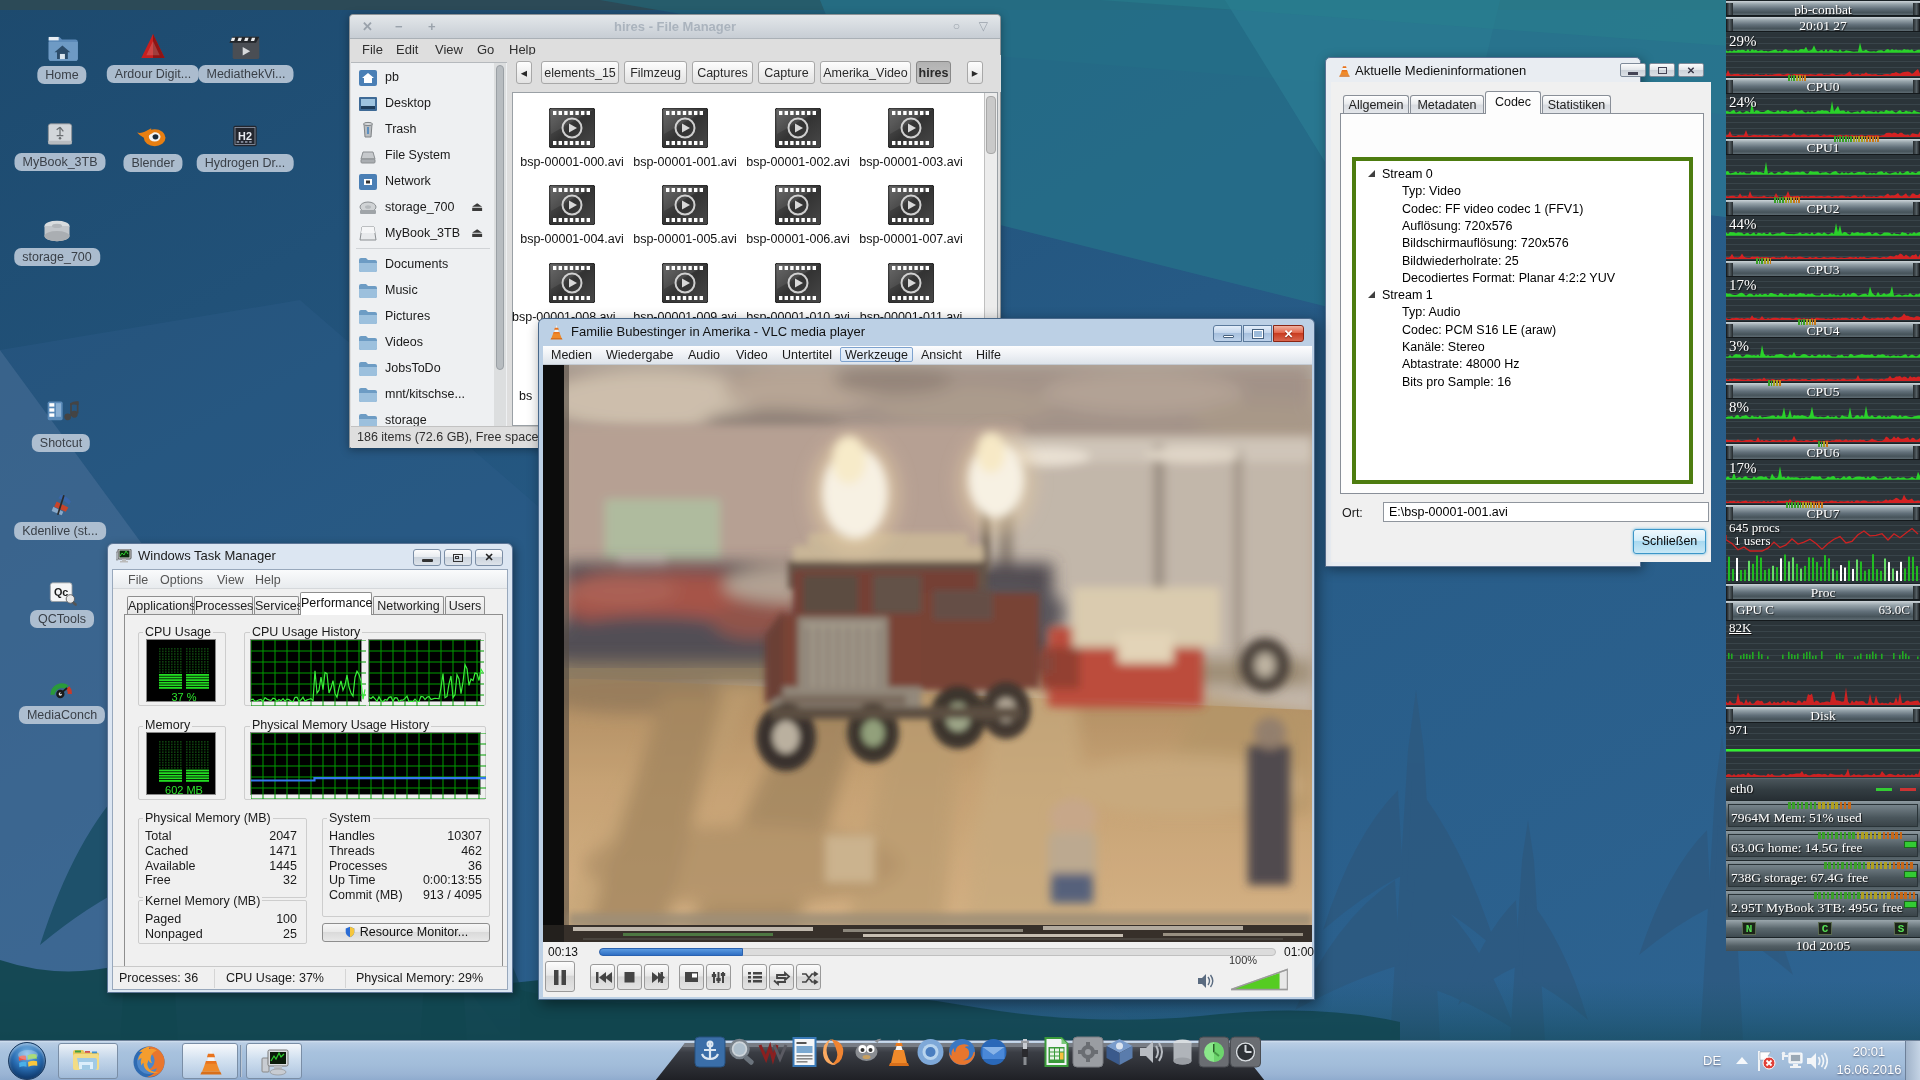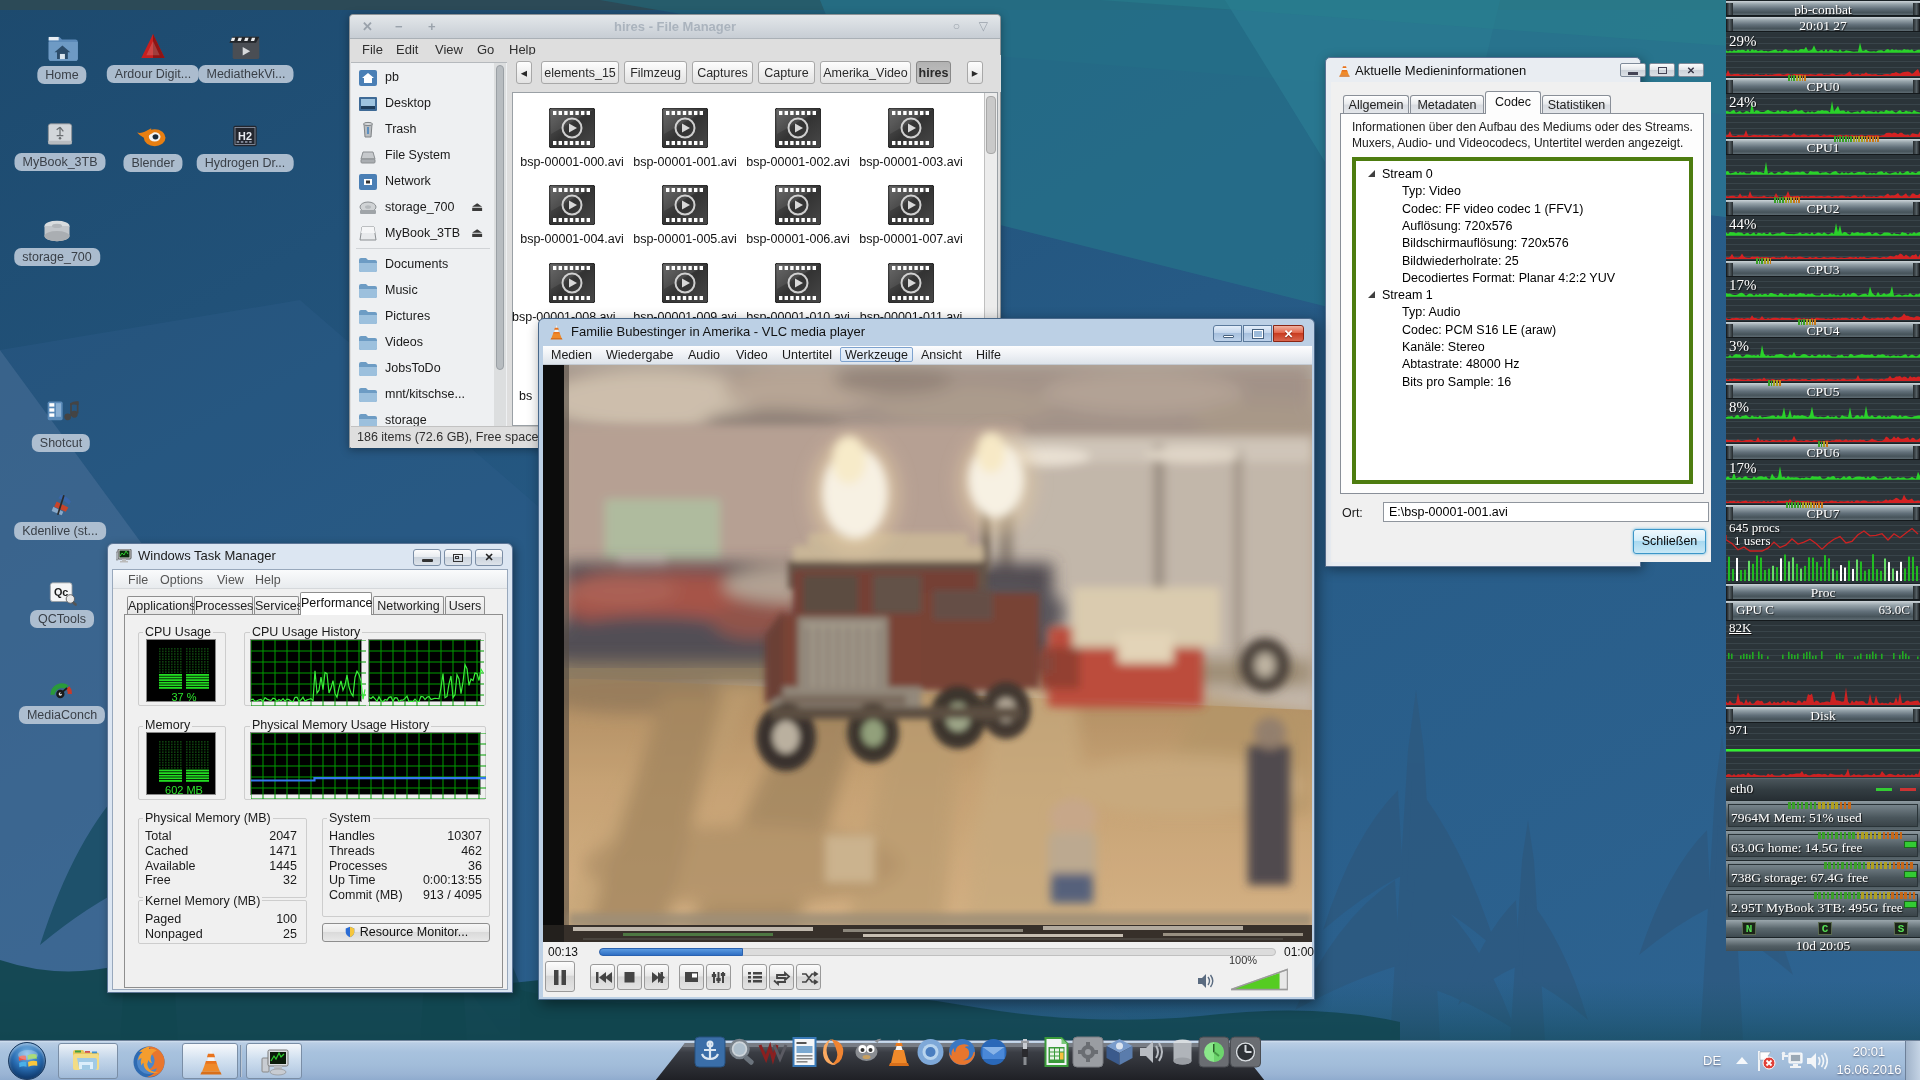--- a/index.html
+++ b/index.html
@@ -1090,21 +1090,20 @@
     <div class="abs" style="left:58px;width:26px;height:14px;background:linear-gradient(#fbfbfb,#e2e6ea 48%,#ccd2d9 52%,#dbe0e6);border:1px solid #7e8a99;border-radius:2px;text-align:center;font-size:10px;font-weight:bold;color:#334;line-height:13px;">✕</div>
   </div>
   <div class="abs" style="left:5px;top:24px;width:380px;height:480px;background:#f0f0f0;">
 
     <div class="abs" style="left:12px;top:13px;width:66px;height:19px;background:linear-gradient(#ffffff,#e8eaed 45%,#d8dbe0 50%,#e4e7eb);border:1px solid #898f98;border-bottom:none;border-radius:3px 3px 0 0;text-align:center;font-size:12.5px;color:#222;line-height:18px;">Allgemein</div>
     <div class="abs" style="left:79px;top:13px;width:74px;height:19px;background:linear-gradient(#ffffff,#e8eaed 45%,#d8dbe0 50%,#e4e7eb);border:1px solid #898f98;border-bottom:none;border-radius:3px 3px 0 0;text-align:center;font-size:12.5px;color:#222;line-height:18px;">Metadaten</div>
     <div class="abs" style="left:154px;top:9px;width:56px;height:23px;background:#fdfdfd;border:1px solid #898f98;border-bottom:none;border-radius:3px 3px 0 0;text-align:center;font-size:12.5px;color:#111;line-height:21px;z-index:2;">Codec</div>
     <div class="abs" style="left:211px;top:13px;width:69px;height:19px;background:linear-gradient(#ffffff,#e8eaed 45%,#d8dbe0 50%,#e4e7eb);border:1px solid #898f98;border-bottom:none;border-radius:3px 3px 0 0;text-align:center;font-size:12.5px;color:#222;line-height:18px;">Statistiken</div>
 
     <div class="abs" style="left:9px;top:31px;width:364px;height:381px;background:#fdfdfd;border:1px solid #898f98;">
-      <div style="position:absolute;left:11px;top:6px;font-size:12px;color:#1a1a1a;line-height:15.5px;">Informationen über den Aufbau des Mediums oder des Streams.<br>Muxers, Audio- und Videocodecs, Untertitel werden angezeigt.</div>
       <div class="abs" style="left:11px;top:43px;width:341px;height:327px;background:#ffffff;border:4px solid #4d7c0f;">
         <div id="mitree" style="position:absolute;left:0;top:4px;font-size:12.5px;color:#000;">
             <span style="position:absolute;left:12px;top:5px;width:0;height:0;border-right:7px solid #404040;border-top:7px solid transparent;"></span>
             <div style="position:absolute;left:26px;top:2px;white-space:nowrap;">Stream 0</div>
             <div style="position:absolute;left:46px;top:19.3px;white-space:nowrap;">Typ: Video</div>
             <div style="position:absolute;left:46px;top:36.6px;white-space:nowrap;">Codec: FF video codec 1 (FFV1)</div>
             <div style="position:absolute;left:46px;top:53.900000000000006px;white-space:nowrap;">Auflösung: 720x576</div>
             <div style="position:absolute;left:46px;top:71.2px;white-space:nowrap;">Bildschirmauflösung: 720x576</div>
             <div style="position:absolute;left:46px;top:88.5px;white-space:nowrap;">Bildwiederholrate: 25</div>
             <div style="position:absolute;left:46px;top:105.8px;white-space:nowrap;">Decodiertes Format: Planar 4:2:2 YUV</div>
@@ -1899,20 +1898,27 @@
         <div style="position:absolute;left:0;top:0px;">Paged</div>
         <div style="position:absolute;right:0;top:0px;">100</div>
         <div style="position:absolute;left:0;top:14.8px;">Nonpaged</div>
         <div style="position:absolute;right:0;top:14.8px;">25</div>
       </div>
     <div class="abs" style="left:209px;top:353px;width:168px;height:19px;background:linear-gradient(#f6f6f6,#eaeaea 45%,#dadada 50%,#e8e8e8);border:1px solid #8e8e8e;border-radius:3px;text-align:center;font-size:12.5px;color:#111;line-height:17px;"><svg width="12" height="12" viewBox="0 0 14 14" style="vertical-align:-2px;margin-right:4px;">
           <path d="M7,1 L12,3 V7 Q12,11 7,13 Q2,11 2,7 V3 z" fill="#2b6cd4"></path>
           <path d="M7,1 L12,3 V7 Q12,11 7,13 z" fill="#f6c63c"></path>
         </svg>Resource Monitor...</div>
 
+    <div class="abs" style="left:0;top:396px;width:394px;height:23px;background:#f0f0f0;border-top:1px solid #c9c9c9;font-size:12.5px;color:#1a1a1a;">
+      <span style="position:absolute;left:6px;top:4px;">Processes: 36</span>
+      <span style="position:absolute;left:113px;top:4px;">CPU Usage: 37%</span>
+      <span style="position:absolute;left:243px;top:4px;">Physical Memory: 29%</span>
+      <div class="abs" style="left:101px;top:2px;height:19px;border-left:1px solid #d5d5d5;"></div>
+      <div class="abs" style="left:232px;top:2px;height:19px;border-left:1px solid #d5d5d5;"></div>
+    </div>
   </div>
 </div>
 
 <div id="taskbar" class="abs" style="left:0;top:1040px;width:1920px;height:40px;background:linear-gradient(#d2e0ef 0%,#b9cde4 5%,#a8c2de 28%,#a2bdda 60%,#9ab4d4 85%,#8fabce 100%);border-top:1px solid #70839b;">
 
   <div class="abs" style="left:8px;top:1px;width:38px;height:38px;border-radius:50%;background:radial-gradient(circle at 50% 30%,#7db9e8 0%,#2a6fb5 45%,#123f75 75%,#0a2a55 100%);border:1px solid #1a3a60;box-shadow:inset 0 2px 3px rgba(255,255,255,0.5);">
     <svg width="26" height="26" viewBox="0 0 26 26" style="position:absolute;left:6px;top:5px;">
       <g transform="rotate(-4 13 13)">
       <path d="M4,8.2 Q8,6.4 11.2,7.6 L11.2,12.1 Q7.5,10.9 4,12.4 z" fill="#e8574a"></path>
       <path d="M13,7.2 Q18,5.4 22,7 L22,11.6 Q17.5,10 13,11.8 z" fill="#8ed04e"></path>

